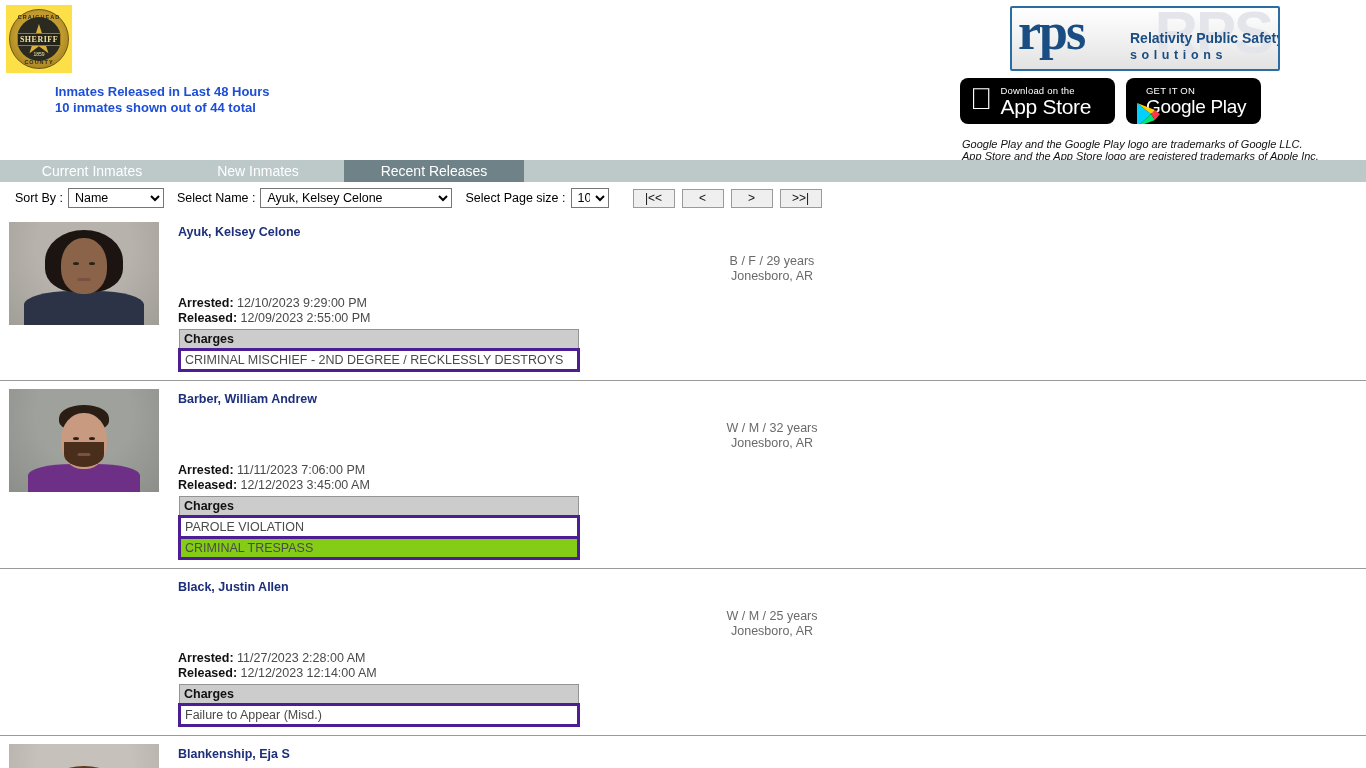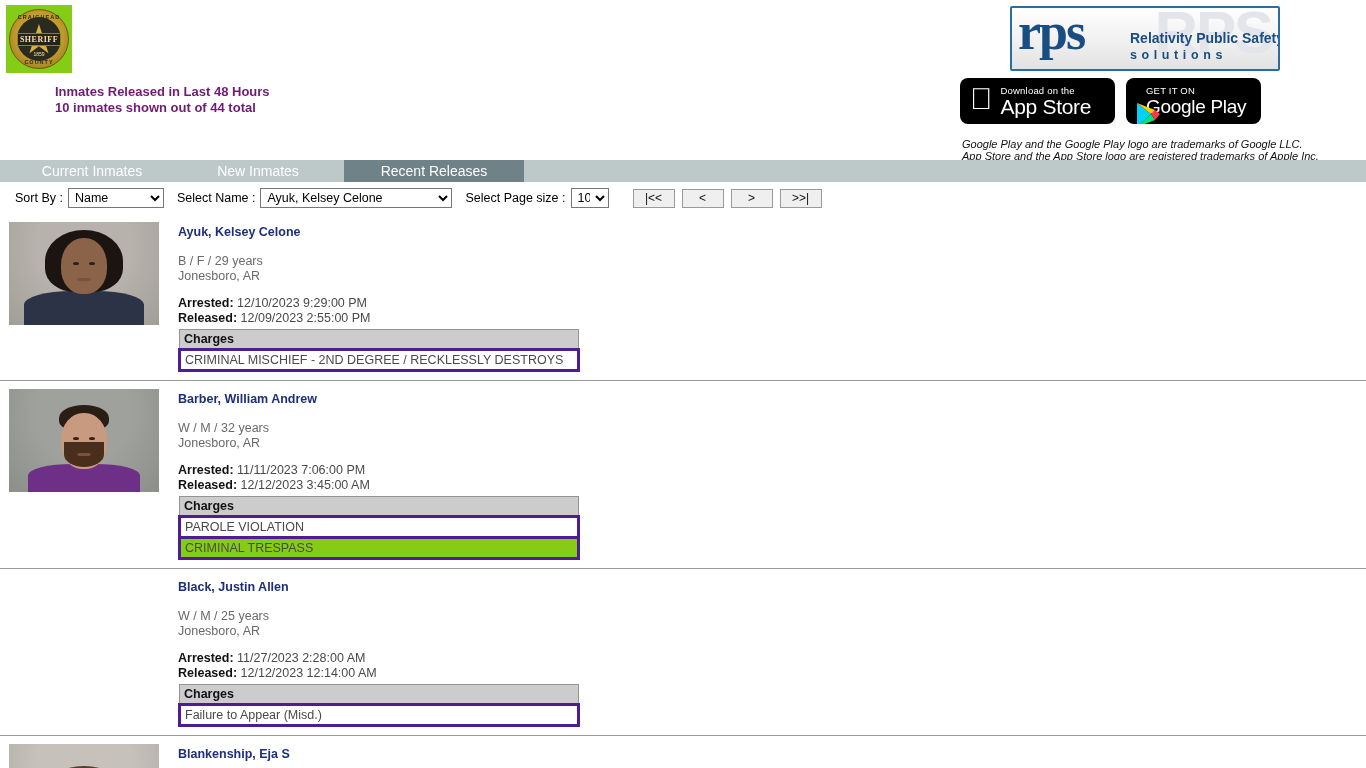--- a/index.html
+++ b/index.html
@@ -15,21 +15,21 @@
   
   .header {
     position: relative;
     height: 160px;
     width: 1366px;
   }
   .badge-wrap {
     position: absolute;
     left: 6px; top: 5px;
     width: 66px; height: 68px;
-    background: #84cc16;
+    background: #fde047;
     display: flex; align-items: center; justify-content: center;
   }
   .badge-circle {
     width: 60px; height: 60px;
     border-radius: 50%;
     background: radial-gradient(circle at 50% 45%, #d8b13c 0%, #c09a2c 55%, #8a6d16 100%);
     position: relative;
     display: flex; align-items: center; justify-content: center;
     border: 1px solid #6d5511;
   }
@@ -100,21 +100,21 @@
     color: #000;
     line-height: 17px;
     margin-top: 1px;
   }
 
   .counts {
     position: absolute;
     left: 55px; top: 84px;
     font-size: 13px;
     font-weight: bold;
-    color: #701a75;
+    color: #1d4ed8;
     line-height: 16px;
   }
 
   
   .rps-box {
     position: absolute;
     left: 1010px; top: 6px;
     width: 270px; height: 65px;
     border: 2px solid #2b6ca3;
     background: linear-gradient(180deg,#ffffff 0%,#f0f0f0 55%,#e2e2e2 100%);
@@ -277,20 +277,21 @@
     font-weight: bold;
     margin: 0 0 2px 0;
     cursor: pointer;
     display: inline-block;
   }
   .demo {
     color: #6a6a6a;
     font-size: 12.5px;
     line-height: 15px;
     margin-top: 13px;
+    text-align: center;
   }
   .dates {
     font-size: 12.5px;
     line-height: 14.5px;
     color: #4a4a4a;
     margin-top: 12px;
   }
   .dates b { color: #111; }
   .charges-tbl {
     margin-top: 4px;

